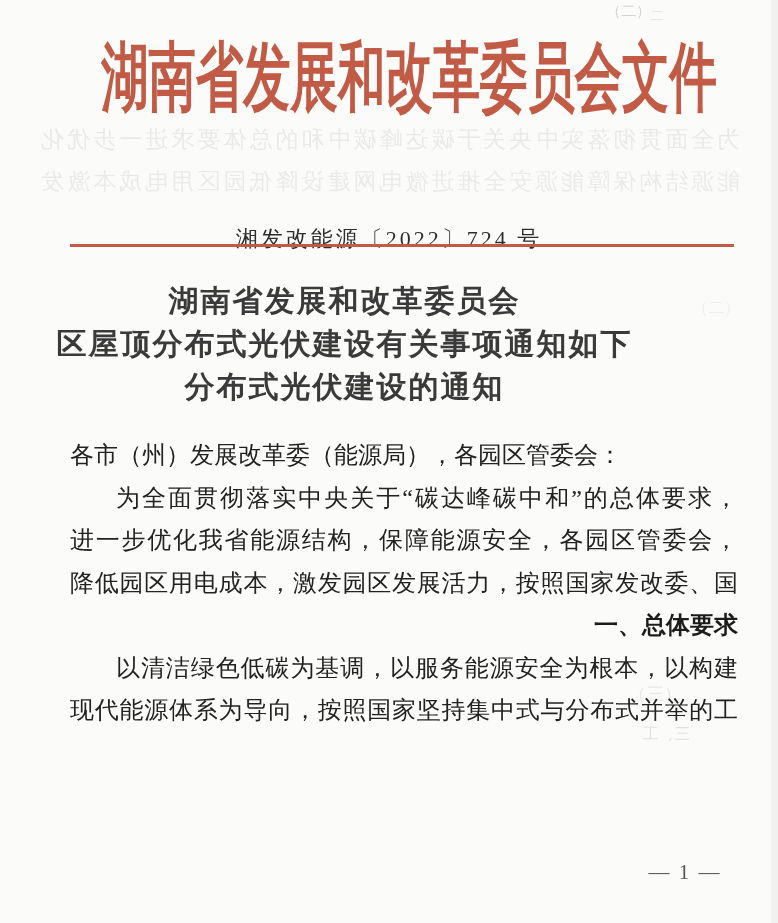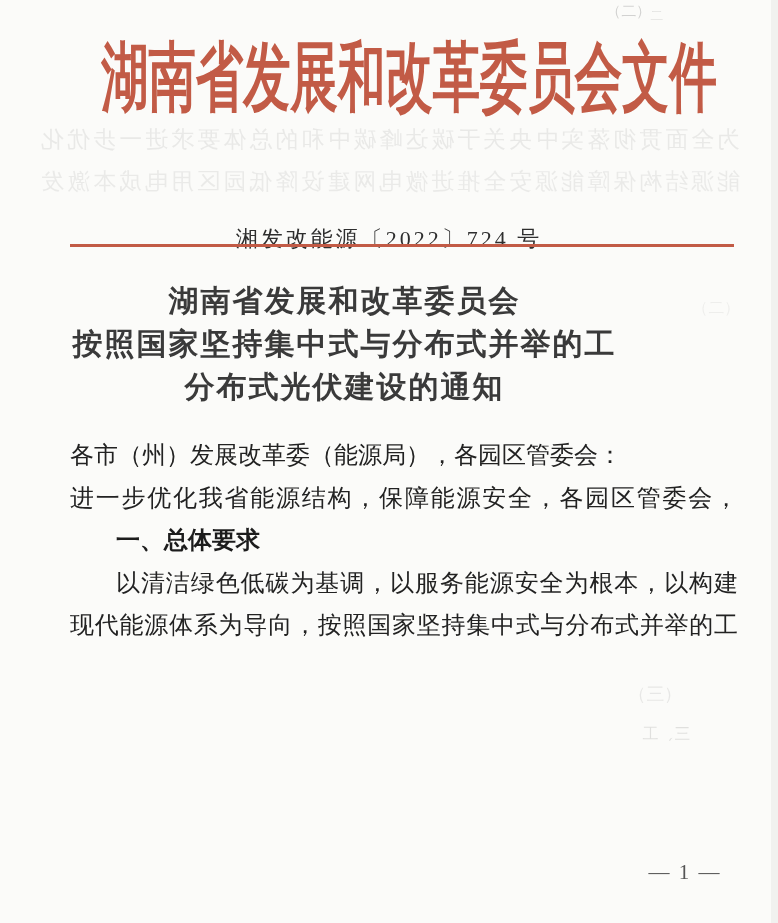--- a/index.html
+++ b/index.html
@@ -74,21 +74,21 @@
     font-size:24px;
   }
   .bline{
     height:42.5px;line-height:42.5px;
   }
   .bline.just{
     text-align:justify;
     text-align-last:justify;
     -moz-text-align-last:justify;
   }
-  .bline.indent{padding-left:46px;}
+  .bline.indent{padding-left:46px;text-align:right;}
   .bline.heading{
     font-family:"Liberation Sans","DejaVu Sans",sans-serif;
     font-weight:bold;color:#1c1c1c;
   }
   .pagenum{
     position:absolute;top:860px;left:620px;width:130px;
     text-align:center;
     font-size:21px;letter-spacing:2px;
     color:var(--footer-color);
   }
@@ -108,27 +108,29 @@
   <div class="edge-shade"></div>
 
   <div class="masthead">湖南省发展和改革委员会文件</div>
 
   <div class="docnum">湘发改能源〔2022〕724 号</div>
 
   <div class="redrule"></div>
 
   <div class="title">
     <div class="title-line">湖南省发展和改革委员会</div>
-    <div class="title-line">按照国家坚持集中式与分布式并举的工</div>
+    <div class="title-line">区屋顶分布式光伏建设有关事项通知如下</div>
     <div class="title-line">分布式光伏建设的通知</div>
   </div>
 
   <div class="body">
     <div class="bline">各市（州）发展改革委（能源局），各园区管委会：</div>
+    <div class="bline indent just">为全面贯彻落实中央关于“碳达峰碳中和”的总体要求，</div>
     <div class="bline just">进一步优化我省能源结构，保障能源安全，各园区管委会，</div>
+    <div class="bline just">降低园区用电成本，激发园区发展活力，按照国家发改委、国</div>
     <div class="bline heading indent">一、总体要求</div>
     <div class="bline indent just">以清洁绿色低碳为基调，以服务能源安全为根本，以构建</div>
     <div class="bline just">现代能源体系为导向，按照国家坚持集中式与分布式并举的工</div>
   </div>
 
   <div class="pagenum">— 1 —</div>
 
 </div>
 
 </body></html>

